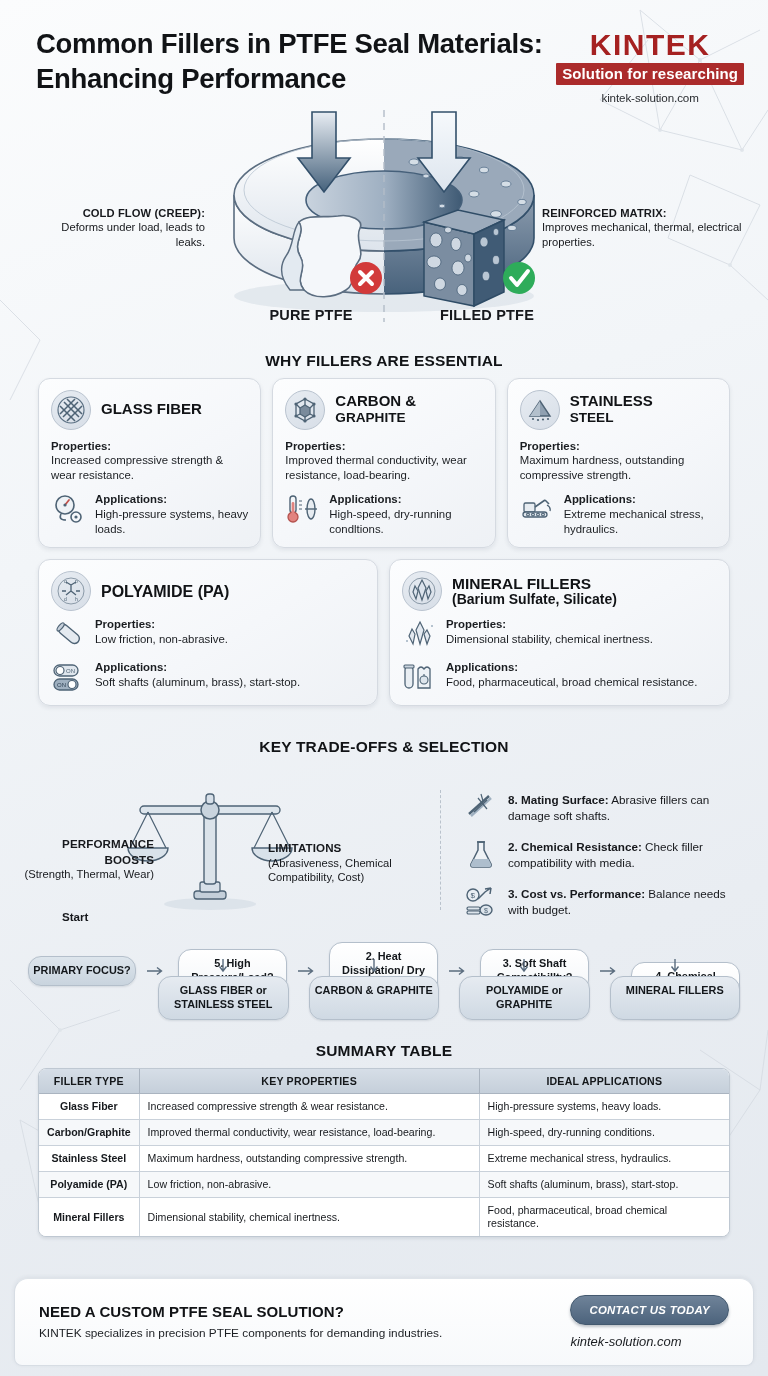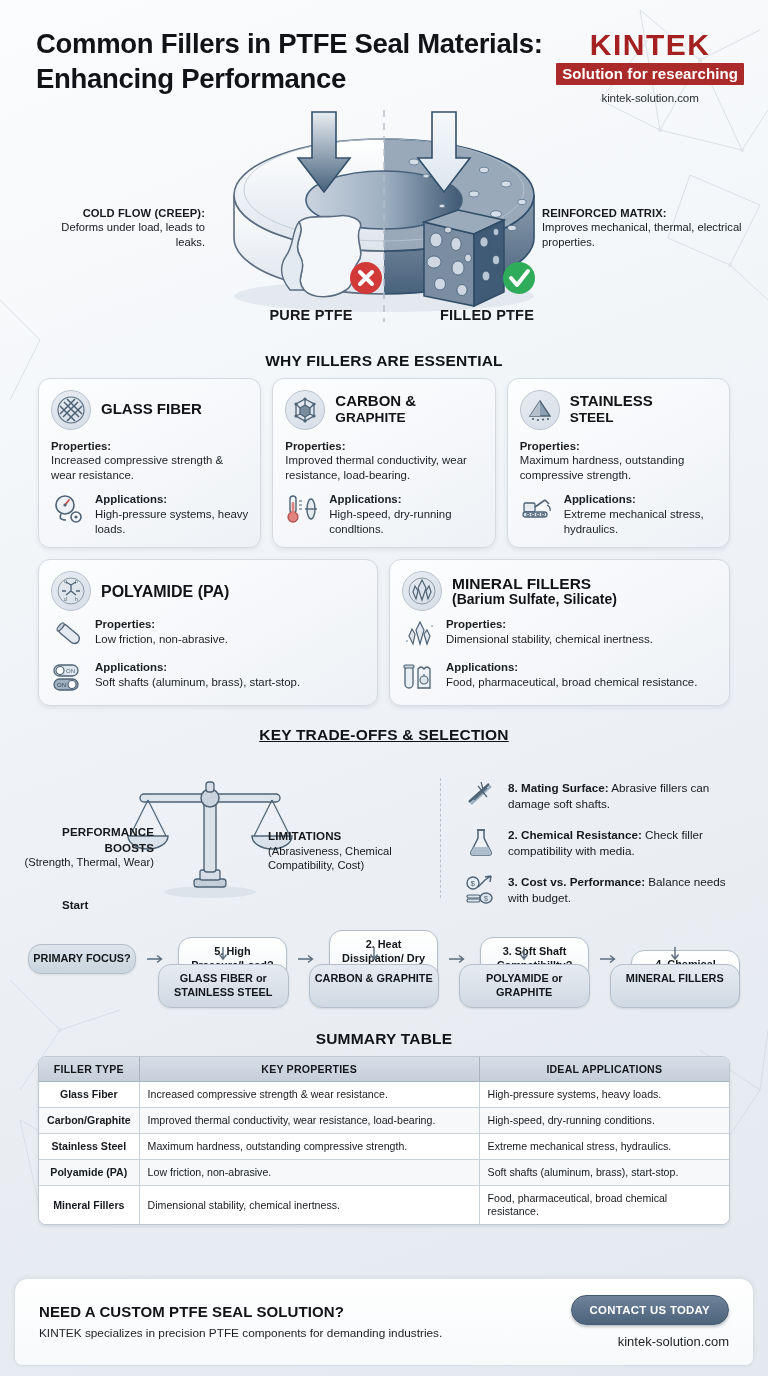--- a/index.html
+++ b/index.html
@@ -126,21 +126,21 @@
     position:absolute; left:14px; right:14px; bottom:10px; height:88px;
     background:linear-gradient(180deg,#ffffff,#f7f9fb);
     border:1px solid #d7dde4; border-top:1px solid #dfe4ea;
     border-radius:14px 14px 8px 8px;
     box-shadow:0 -1px 4px rgba(40,55,75,.07);
     display:flex; align-items:center; justify-content:space-between;
     padding: 0 24px 0 24px; z-index:3;
   }
   .footer h3 { font-size:15px; font-weight:700; letter-spacing:.1px; margin-bottom:5px; color:#111316;}
   .footer p { font-size:11.8px; line-height:1.38; color:#1b1e22; }
-  .cta-col { text-align:right; }
+  .cta-col { text-align:left;font-style:italic; }
   .cta {
     display:inline-block; background:linear-gradient(180deg,#6f8399,#4c637c);
     color:#fff; font-size:11.4px; font-weight:700; letter-spacing:.3px;
     padding:8px 18px; border-radius:16px; border:1px solid #43596f;
     box-shadow:0 2px 3px rgba(30,45,65,.28);
   }
   .cta-url { font-size:13px; color:#1b1e22; margin-top:9px; }
 </style>
 </head>
 <body>
@@ -542,21 +542,21 @@
             </svg>
           </span>
           <div class="blk">
             <b>Applications:</b><br>
             <span>Food, pharmaceutical, broad chemical resistance.</span>
           </div>
         </div>
       </div>
     </div>
 
-    <div class="section-title" style="margin-top:20px;text-decoration:underline;">KEY TRADE-OFFS &amp; SELECTION</div>
+    <div class="section-title" style="margin-top:32px;">KEY TRADE-OFFS &amp; SELECTION</div>
 
     <div class="tradeoffs" style="margin-top:-2px;">
       <div class="scale-wrap">
         <svg width="180" height="125" viewBox="0 0 180 125">
           <ellipse cx="90" cy="118" rx="46" ry="6" fill="#cfd8e1" opacity="0.55"></ellipse>
           <rect x="74" y="105" width="32" height="8" rx="3" fill="#c4cfda" stroke="#4e6375" stroke-width="1.3"></rect>
           <rect x="80" y="96" width="20" height="10" rx="2" fill="#d6dfe8" stroke="#4e6375" stroke-width="1.3"></rect>
           <rect x="84" y="22" width="12" height="76" rx="3" fill="#dbe3ea" stroke="#4e6375" stroke-width="1.4"></rect>
           <rect x="20" y="20" width="140" height="8" rx="4" fill="#dde5ec" stroke="#4e6375" stroke-width="1.4"></rect>
           <circle cx="90" cy="24" r="9" fill="#c9d4de" stroke="#4e6375" stroke-width="1.5"></circle>

